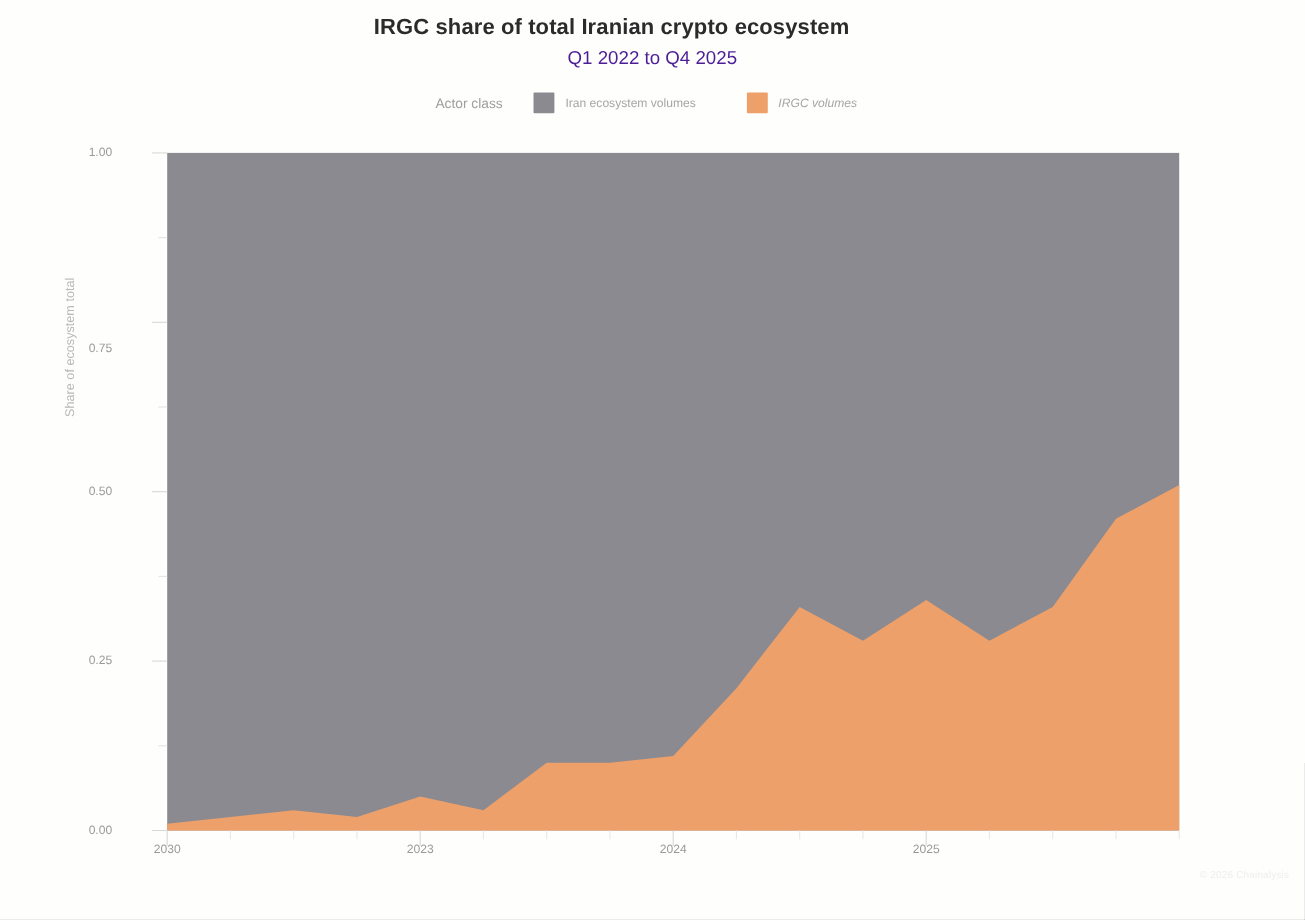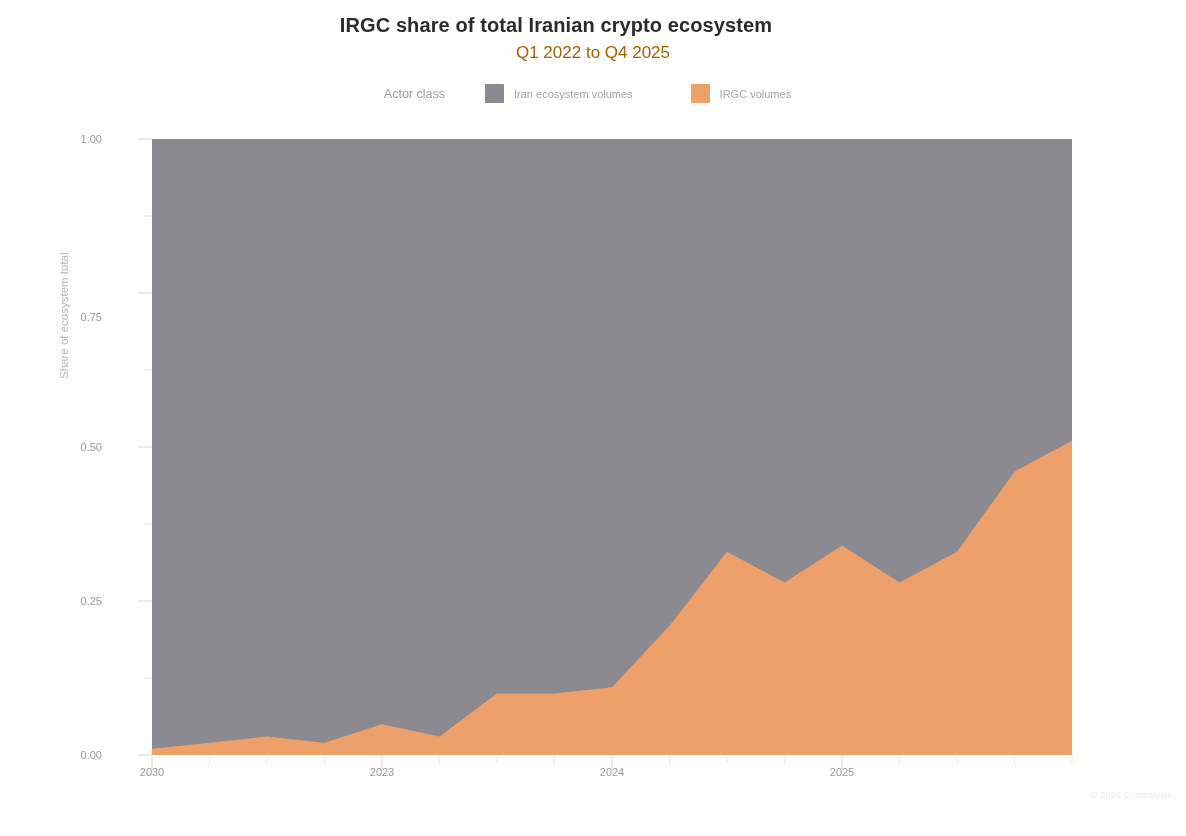--- a/index.html
+++ b/index.html
@@ -30,43 +30,43 @@
     letter-spacing: 0.1px;
   }
   .subtitle {
     position: absolute;
     top: 43px;
     left: 0;
     width: 1186px;
     text-align: center;
     font-size: 17px;
     font-weight: normal;
-    color: #a16207;
+    color: #4c1d95;
   }
   .legend {
     position: absolute;
     top: 84px;
     left: 0;
     width: 1186px;
     display: flex;
     justify-content: center;
     align-items: center;
-    gap: 12px;
+    gap: 0px;
   }
   .legend-title {
     font-size: 12.5px;
     color: #9e9e9e;
     margin-right: 28px;
   }
   .legend-item {
     display: flex;
     align-items: center;
     margin-right: 46px;
   }
-  .legend-item:last-child { margin-right: 11px; }
+  .legend-item:last-child { margin-right: 11px; font-style: italic; }
   .legend-swatch {
     width: 19px;
     height: 19px;
     margin-right: 10px;
     border-radius: 1px;
   }
   .legend-label {
     font-size: 11px;
     color: #a6a6a6;
   }

